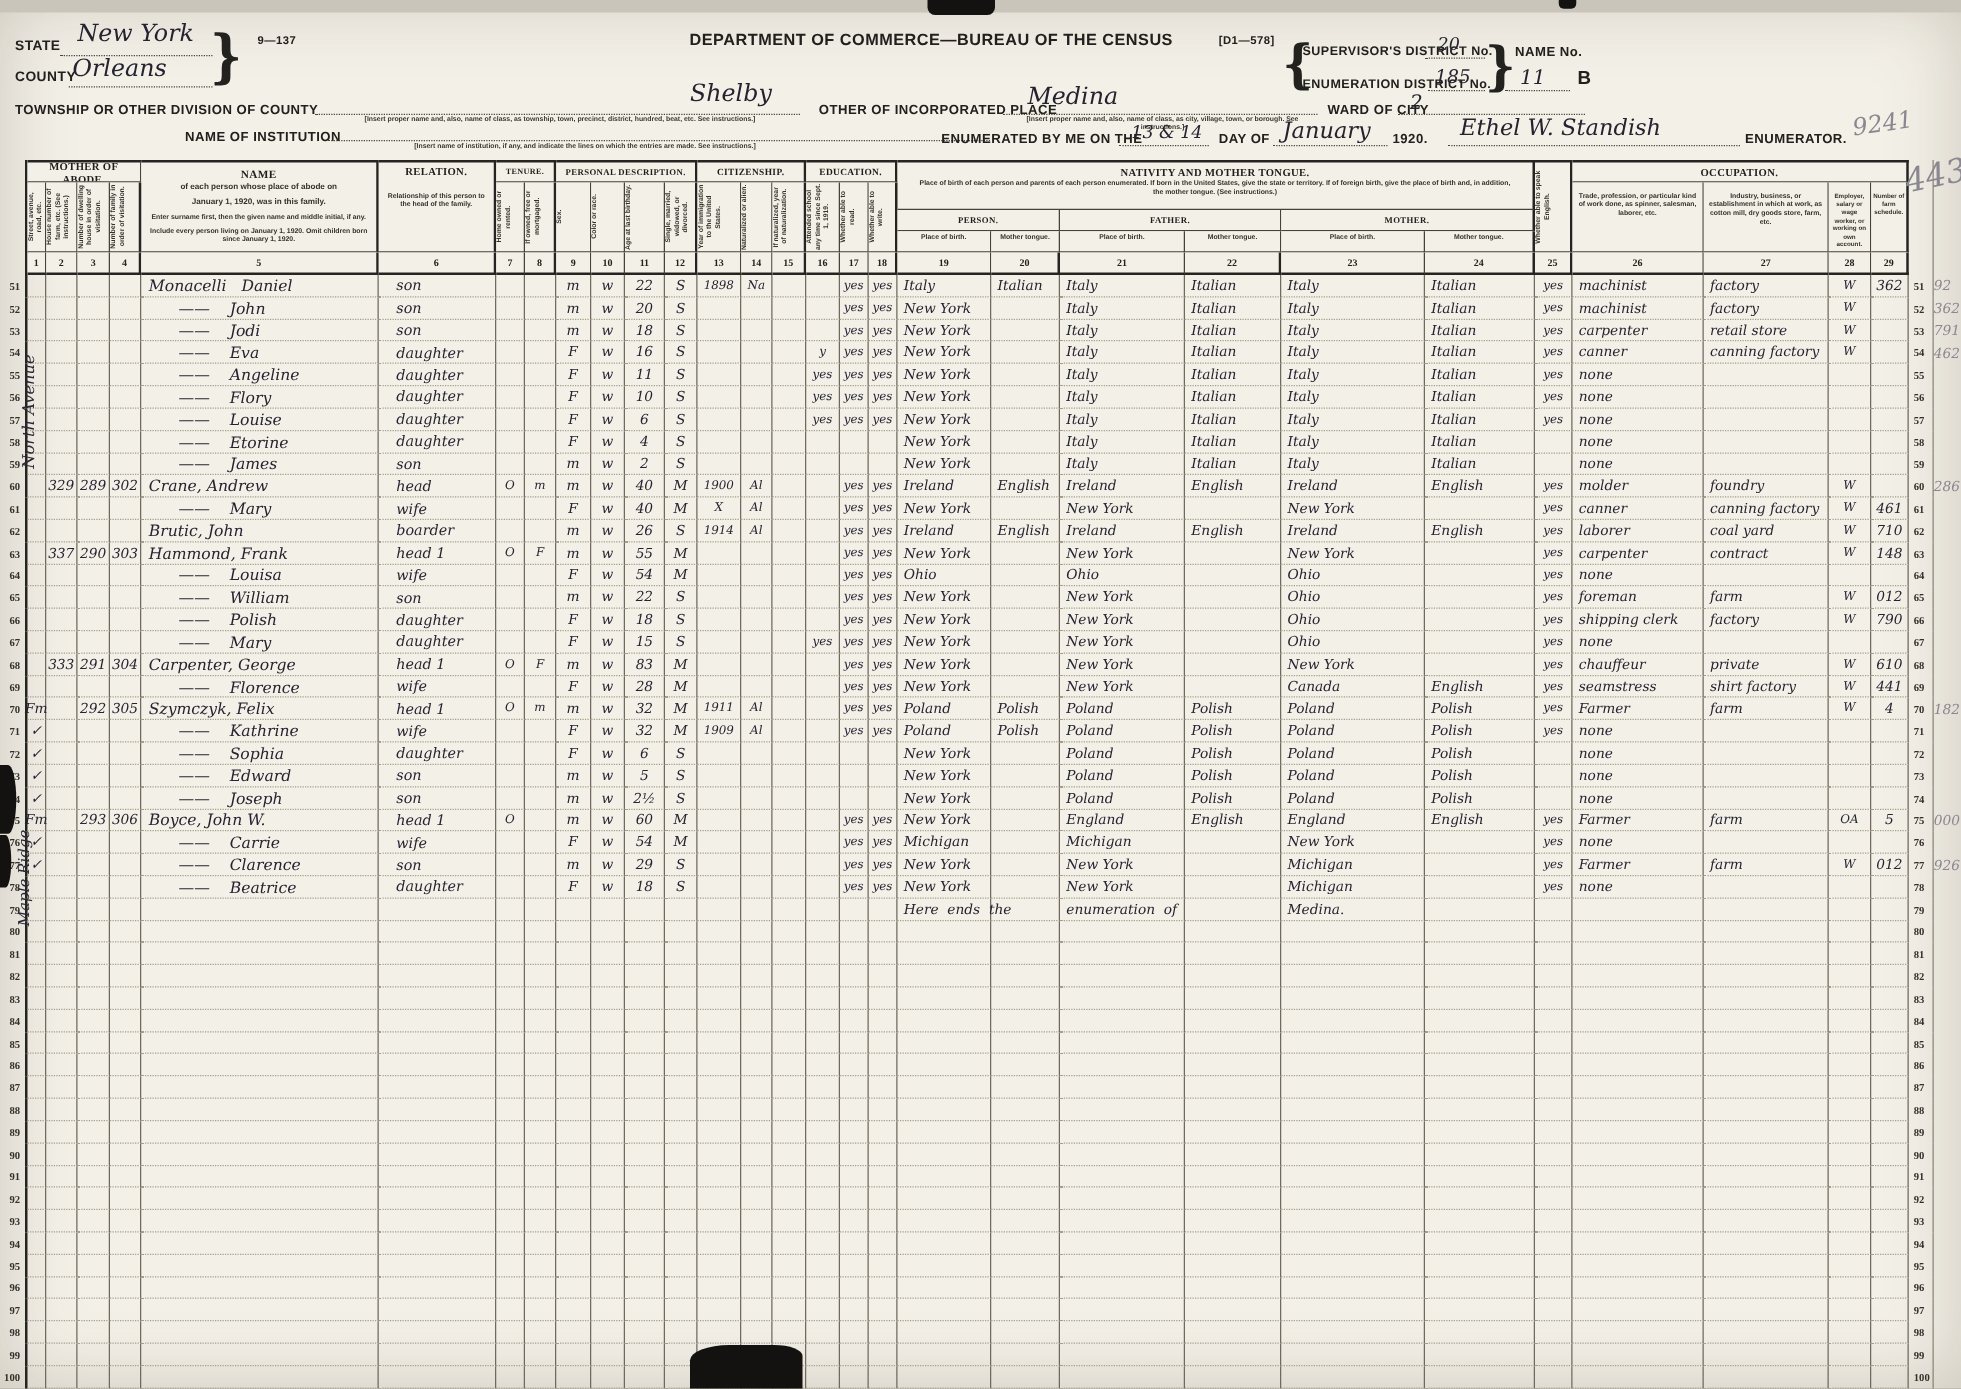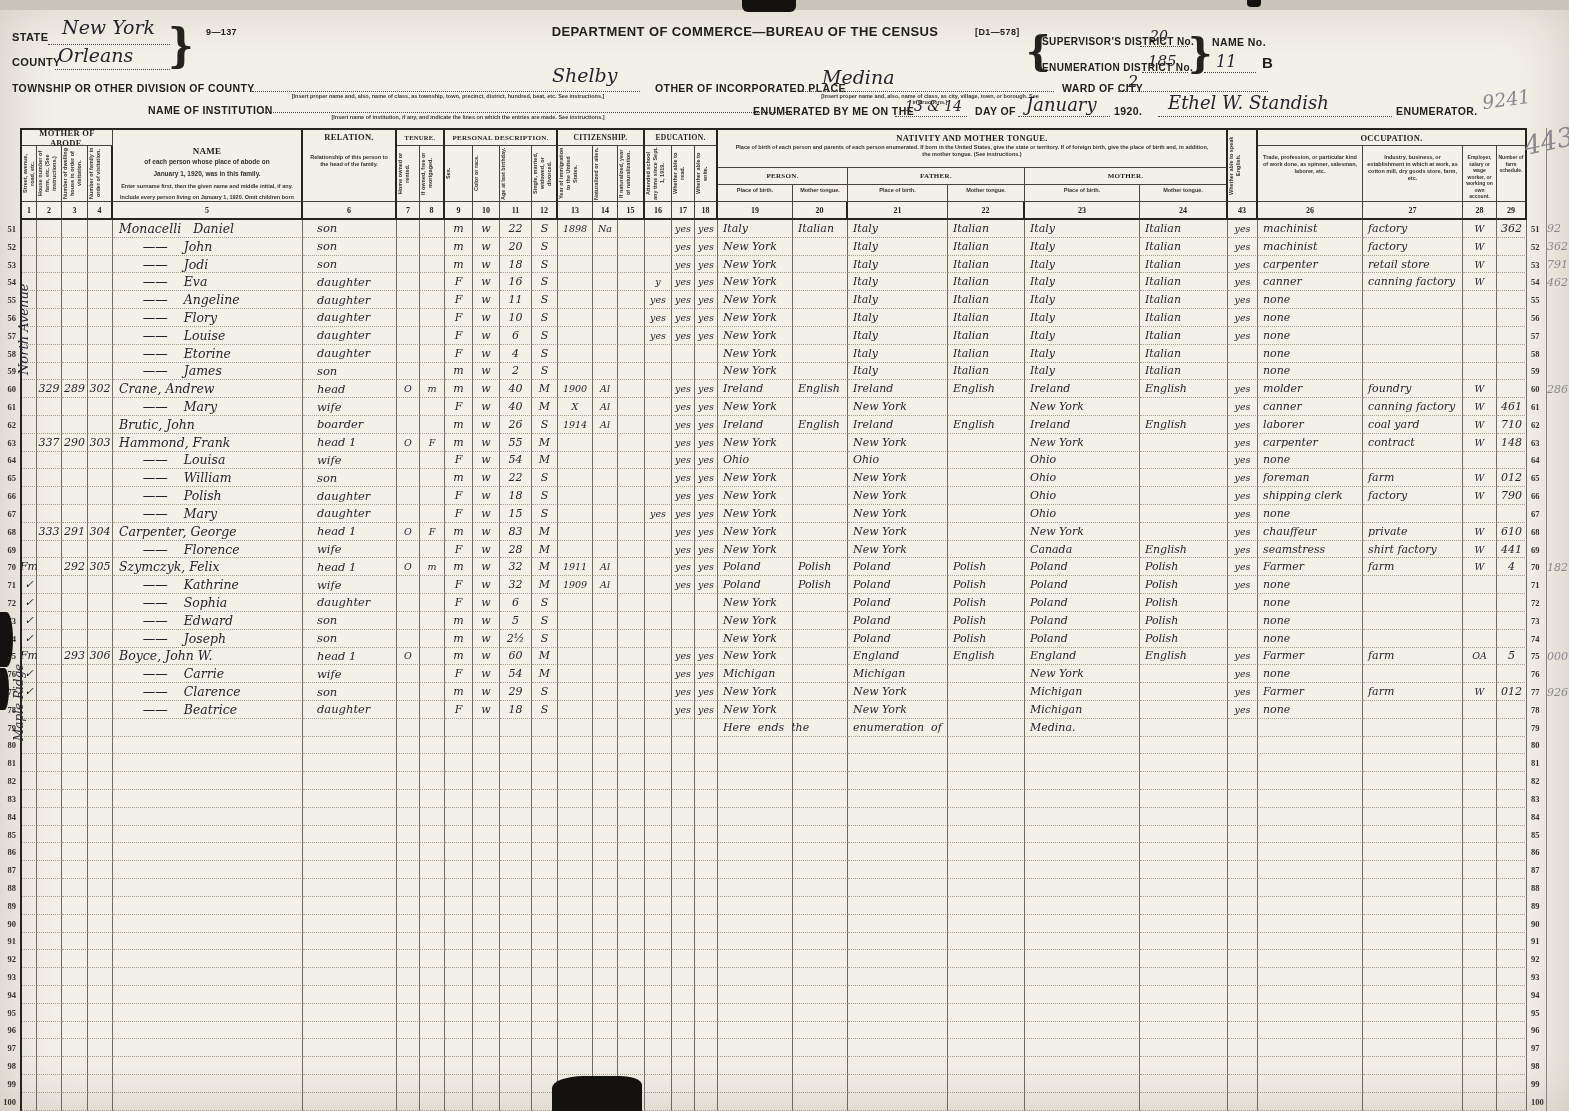--- a/index.html
+++ b/index.html
@@ -100,21 +100,21 @@
     <span class="abs pencil" style="left:1482px;top:88px;font-size:19px;transform:rotate(-8deg);">9241</span>
   </div>
 
   <div id="grid">
 
     <div class="gut gutL" style="grid-column:1;grid-row:1/6;"></div>
     <div class="gut gutR" style="grid-column:31;grid-row:1/6;"></div>
 
     <div class="hc gtitle" style="grid-column:2/6;grid-row:1;">MOTHER OF ABODE.</div>
     <div class="hc hr" style="grid-column:6;grid-row:1/5;">
-      <div style="text-align:center;padding-top:16px;">
+      <div style="text-align:center;padding-top:4px;">
         <div class="gtitle" style="font-size:9px;">NAME</div>
         <div class="dsc" style="font-size:6.5px;">of each person whose place of abode on</div>
         <div class="dsc" style="font-size:6.5px;">January 1, 1920, was in this family.</div>
         <div class="dsc">Enter surname first, then the given name and middle initial, if any.</div>
         <div class="dsc">Include every person living on January 1, 1920.  Omit children born since January 1, 1920.</div>
       </div>
     </div>
     <div class="hc hr" style="grid-column:7;grid-row:1/5;">
       <div style="text-align:center;padding-top:2px;">
         <div class="gtitle">RELATION.</div>
@@ -217,21 +217,21 @@
       <div class="hc nt numrow hr" style="grid-area: 5 / 16;">15</div>
       <div class="hc nt numrow" style="grid-area: 5 / 17;">16</div>
       <div class="hc nt numrow" style="grid-area: 5 / 18;">17</div>
       <div class="hc nt numrow hr" style="grid-area: 5 / 19;">18</div>
       <div class="hc nt numrow" style="grid-area: 5 / 20;">19</div>
       <div class="hc nt numrow hr" style="grid-area: 5 / 21;">20</div>
       <div class="hc nt numrow" style="grid-area: 5 / 22;">21</div>
       <div class="hc nt numrow hr" style="grid-area: 5 / 23;">22</div>
       <div class="hc nt numrow" style="grid-area: 5 / 24;">23</div>
       <div class="hc nt numrow hr" style="grid-area: 5 / 25; text-align: center;">24</div>
-      <div class="hc nt numrow hr" style="grid-area: 5 / 26;">43</div>
+      <div class="hc nt numrow hr" style="grid-area: 5 / 26;">25</div>
       <div class="hc nt numrow" style="grid-area: 5 / 27;">26</div>
       <div class="hc nt numrow" style="grid-area: 5 / 28;">27</div>
       <div class="hc nt numrow" style="grid-area: 5 / 29;">28</div>
       <div class="hc nt numrow hr" style="grid-area: 5 / 30;">29</div>
       <div class="gut gutL" style="grid-area: 6 / 1;">51</div>
       <div class="bc c1" style="grid-area: 6 / 2;"></div>
       <div class="bc c2" style="grid-area: 6 / 3;"></div>
       <div class="bc c3" style="grid-area: 6 / 4;"></div>
       <div class="bc c4 hr" style="grid-area: 6 / 5;"></div>
       <div class="bc c5 hr" style="grid-area: 6 / 6;">Monacelli   Daniel</div>

